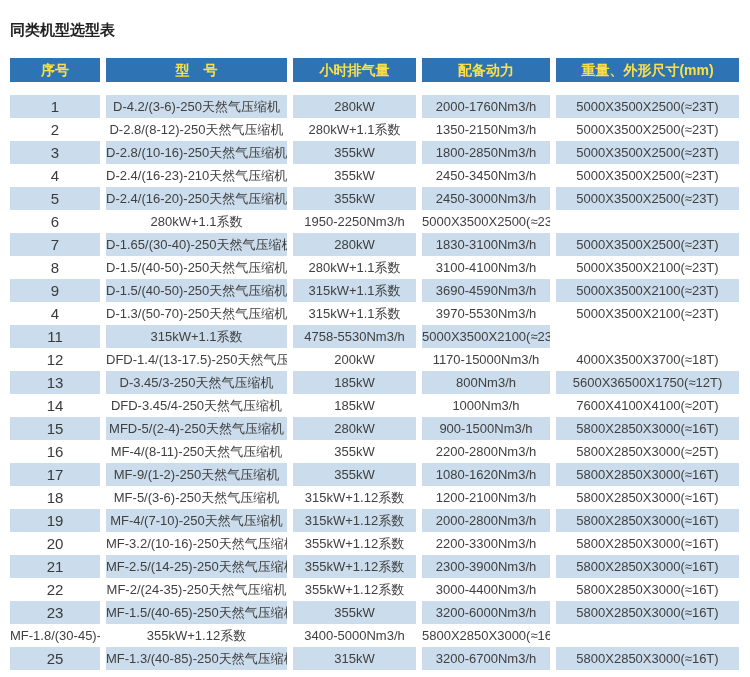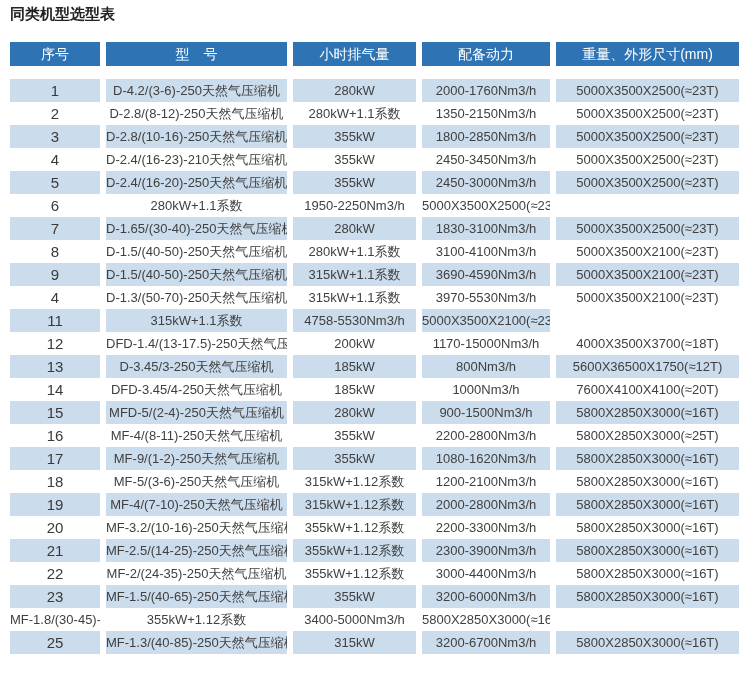--- a/index.html
+++ b/index.html
@@ -7,21 +7,21 @@
     width: 750px;
     height: 677px;
     background: #ffffff;
     font-family: "Liberation Sans", "DejaVu Sans", sans-serif;
     overflow: hidden;
   }
   .page {
     width: 750px;
     height: 587px;
     background: #ffffff;
-    padding-top: 4px;
+    padding-top: 20px;
   }
   .page-title {
     margin-left: 10px;
     font-size: 15px;
     font-weight: bold;
     color: #222222;
     line-height: 20px;
   }
   .table-wrap {
     margin-left: 10px;
@@ -32,23 +32,23 @@
     display: grid;
     grid-template-columns: 90px 181px 123px 128px 183px;
     column-gap: 6px;
   }
   .header-row {
     height: 24px;
     margin-bottom: 13px;
   }
   .header-cell {
     background: #2e74b5;
-    color: #ffffff;
+    color: #fde047;
     font-size: 14px;
-    font-weight: normal;
+    font-weight: bold;
     text-align: center;
     line-height: 24px;
     white-space: nowrap;
     overflow: hidden;
   }
   .row {
     height: 23px;
   }
   .cell {
     font-size: 13px;

